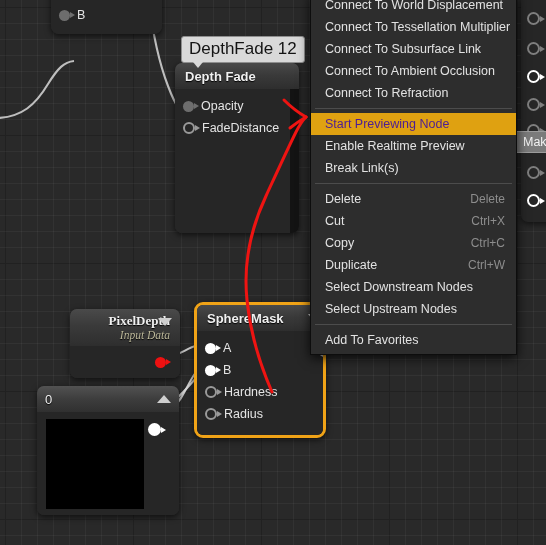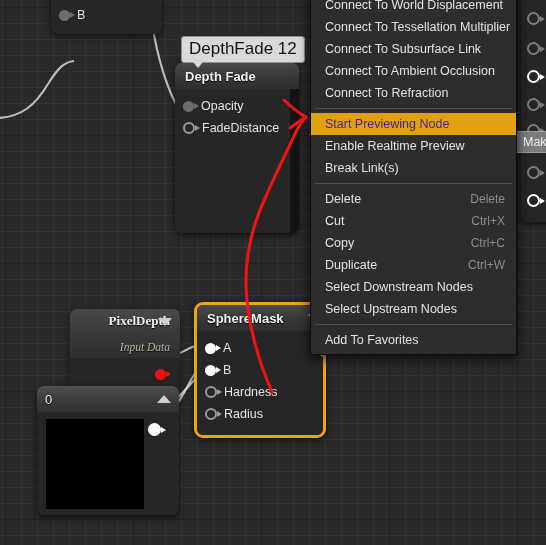--- a/index.html
+++ b/index.html
@@ -152,21 +152,21 @@
     flex-direction: column;
     align-items: flex-end;
     padding: 4px 10px 5px 10px;
     font-family: Liberation Serif, serif;
   }
   #node-pixeldepth .np-sub {
     font-size: 11.5px;
     font-style: italic;
     font-weight: normal;
     color: #bcb89a;
-    margin-top: 12px;
+    margin-top: 0px;
   }
   #node-pixeldepth .node-body {
     height: 32px;
     padding: 0;
     display: flex;
     align-items: center;
     justify-content: flex-end;
     padding-right: 14px;
   }
   .title-caret {

